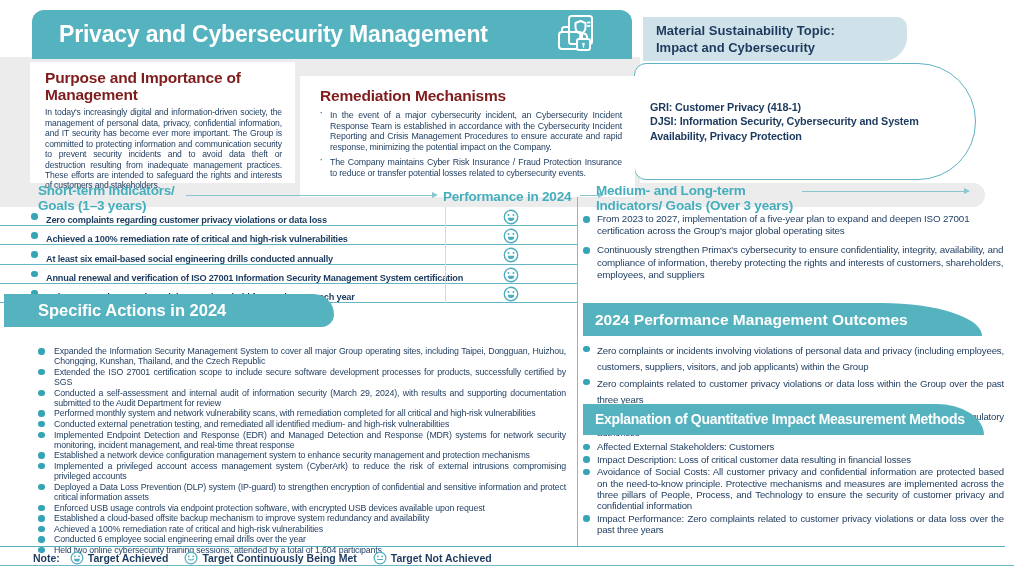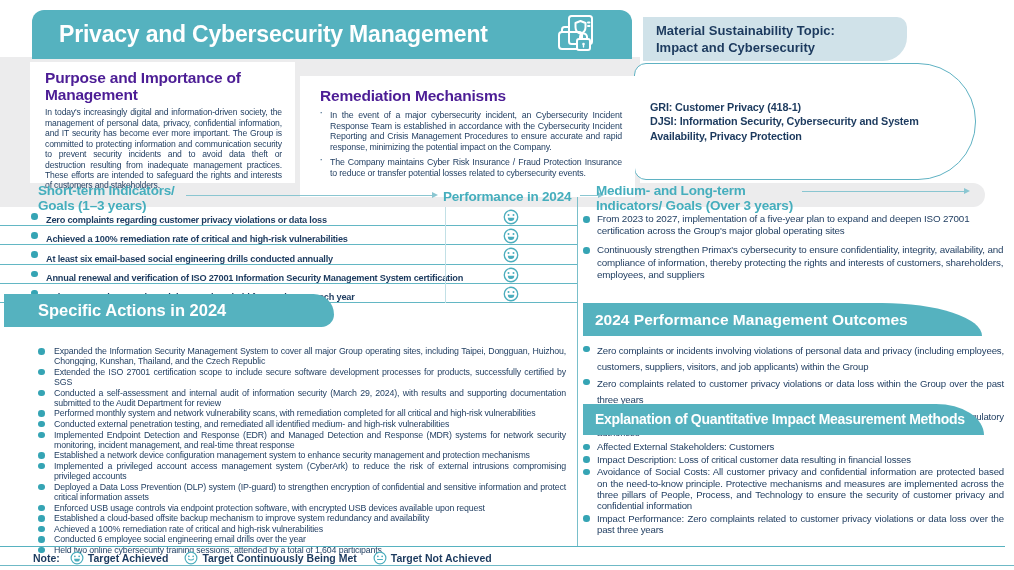--- a/index.html
+++ b/index.html
@@ -20,21 +20,21 @@
   .material-box{left:643px;top:17px;width:264px;height:44px;background:#d0e2e9;border-radius:0 10px 24px 0;
         padding:6px 0 0 13px;box-sizing:border-box;font-size:13px;font-weight:bold;line-height:1.3;}
   .gri-box{left:634px;top:63px;width:342px;height:117px;background:#fff;border:1.5px solid #5fb2c3;
         border-radius:12px 58px 58px 12px;box-sizing:border-box;display:flex;flex-direction:column;justify-content:center;
         padding:0 26px 0 15px;font-size:10.8px;font-weight:bold;line-height:1.32;letter-spacing:-0.15px;}
 
   
   .card{background:#fff;box-sizing:border-box;}
   .purpose-card{left:30px;top:62px;width:265px;height:121px;padding:7px 13px 0 15px;}
   .remed-card{left:300px;top:76px;width:335px;height:121px;padding:11px 13px 0 20px;}
-  .card-h{color:#4c1d95;font-size:15.5px;font-weight:bold;line-height:1.1;letter-spacing:-0.2px;}
+  .card-h{color:#7f1d1d;font-size:15.5px;font-weight:bold;line-height:1.1;letter-spacing:-0.2px;}
   .purpose-body{margin-top:4px;font-size:8.6px;letter-spacing:-0.15px;line-height:1.22;text-align:justify;}
   .remed-list{margin-top:6px;}
   .remed-item{position:relative;padding-left:10px;font-size:8.8px;letter-spacing:-0.15px;line-height:1.22;
         text-align:justify;margin-bottom:4px;}
   .mdot{position:absolute;left:0;top:-2px;color:#5a7a97;font-weight:bold;}
 
   
   .band-title{color:#45aebd;font-weight:bold;font-size:13.5px;line-height:1.1;text-align:left;letter-spacing:-0.2px;}
   .st-title{left:38px;top:184px;width:145px;}
   .perf-title{left:443px;top:190px;width:136px;}

